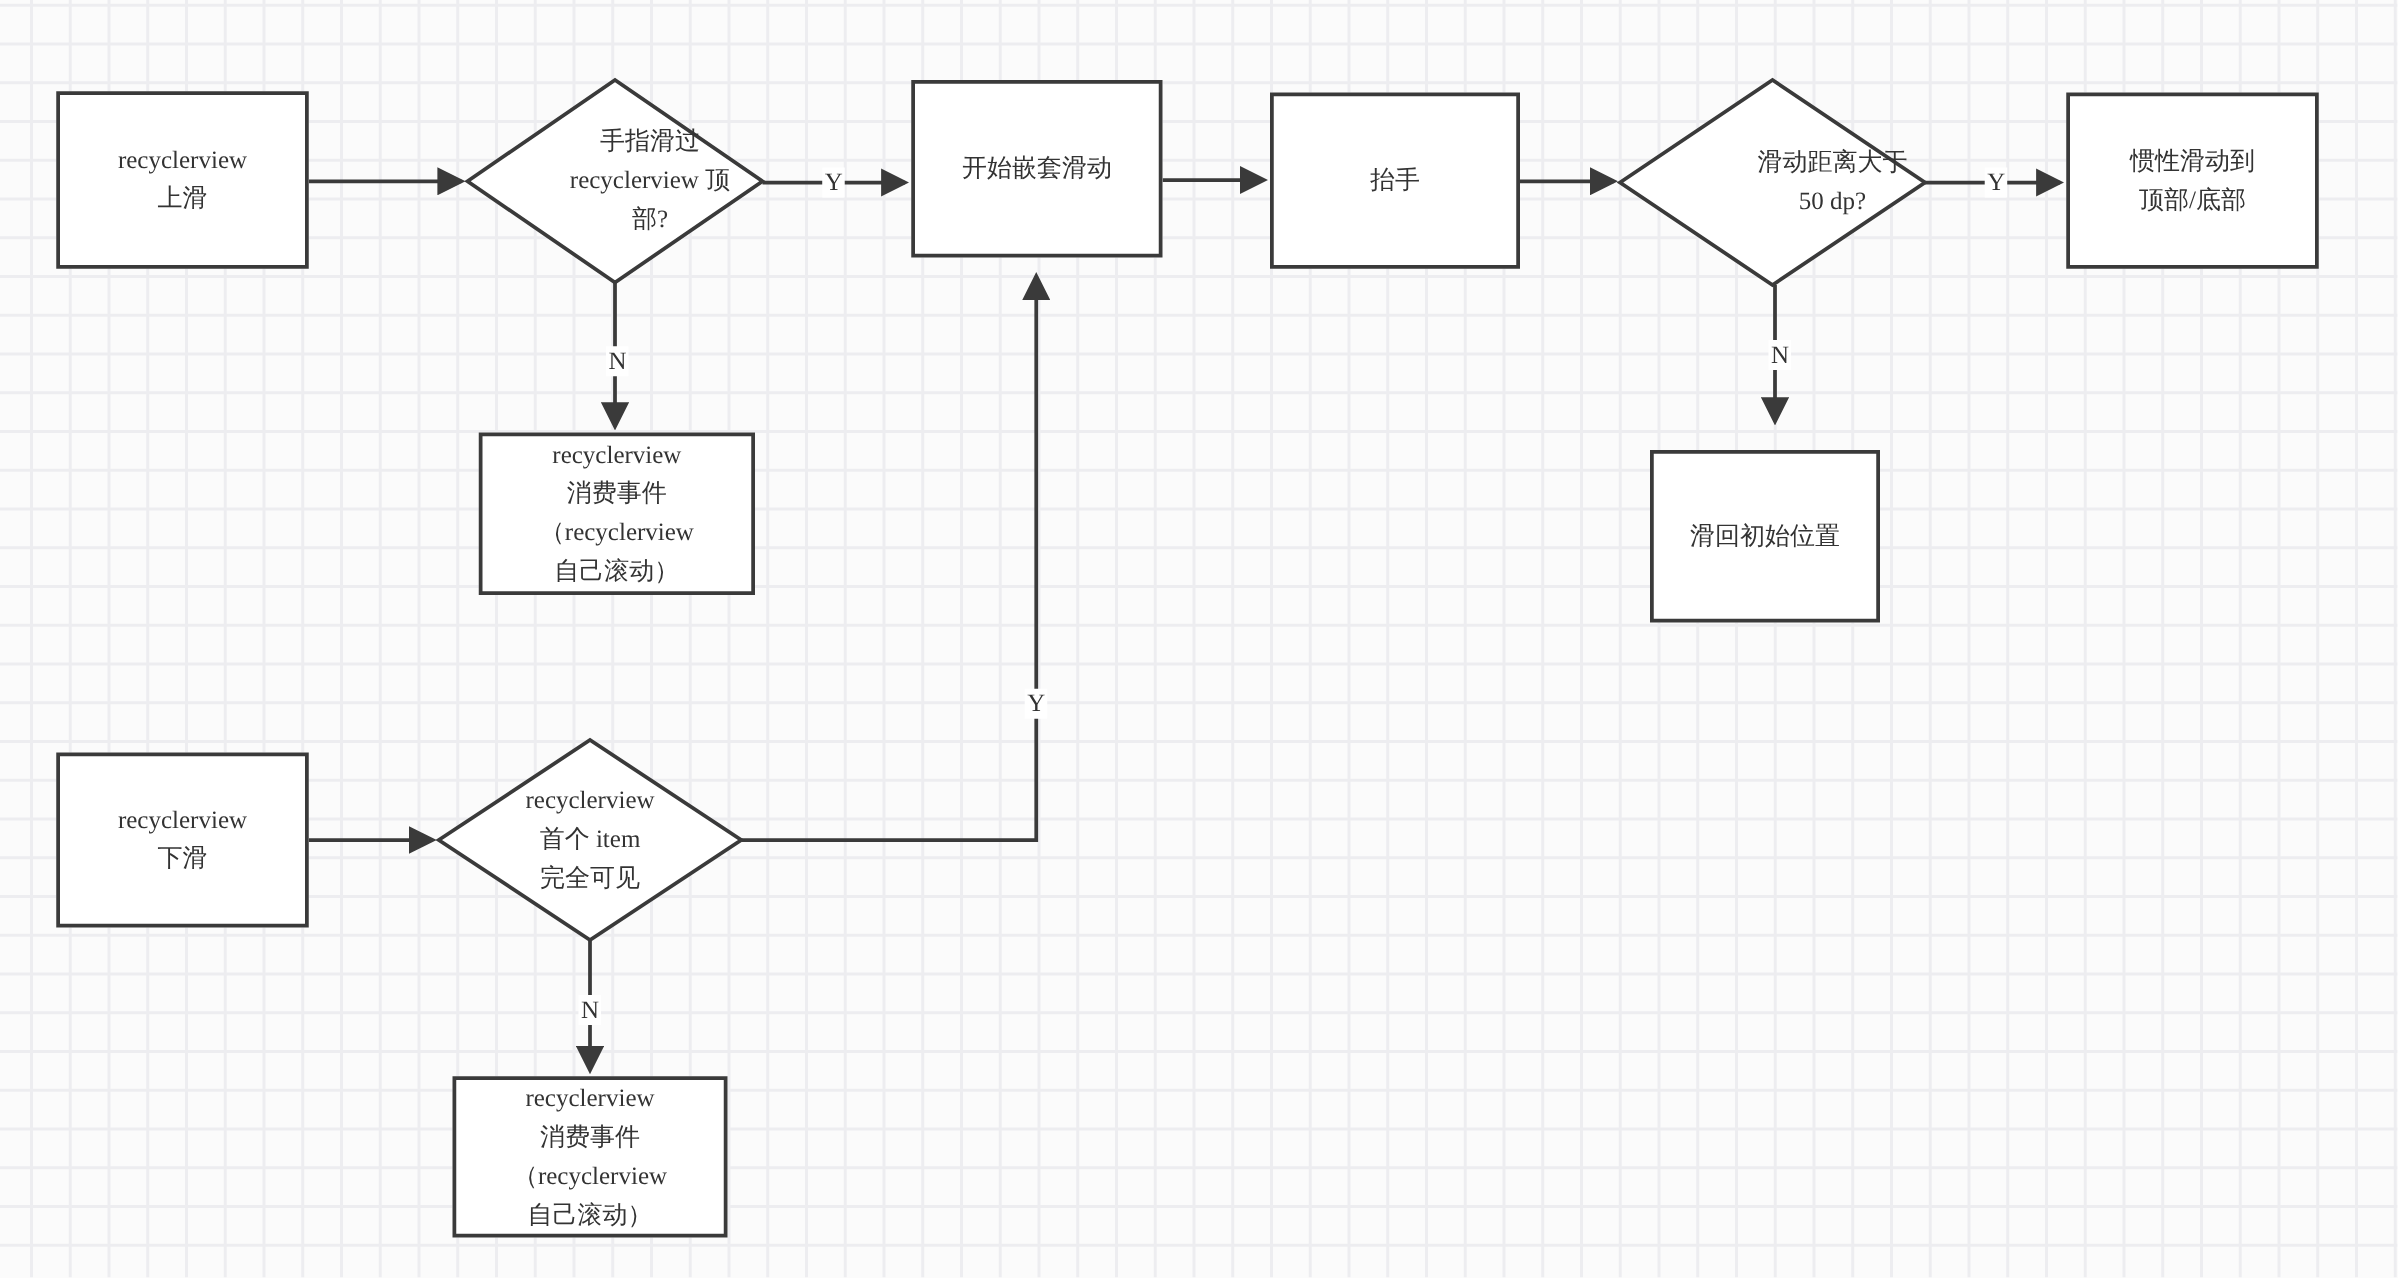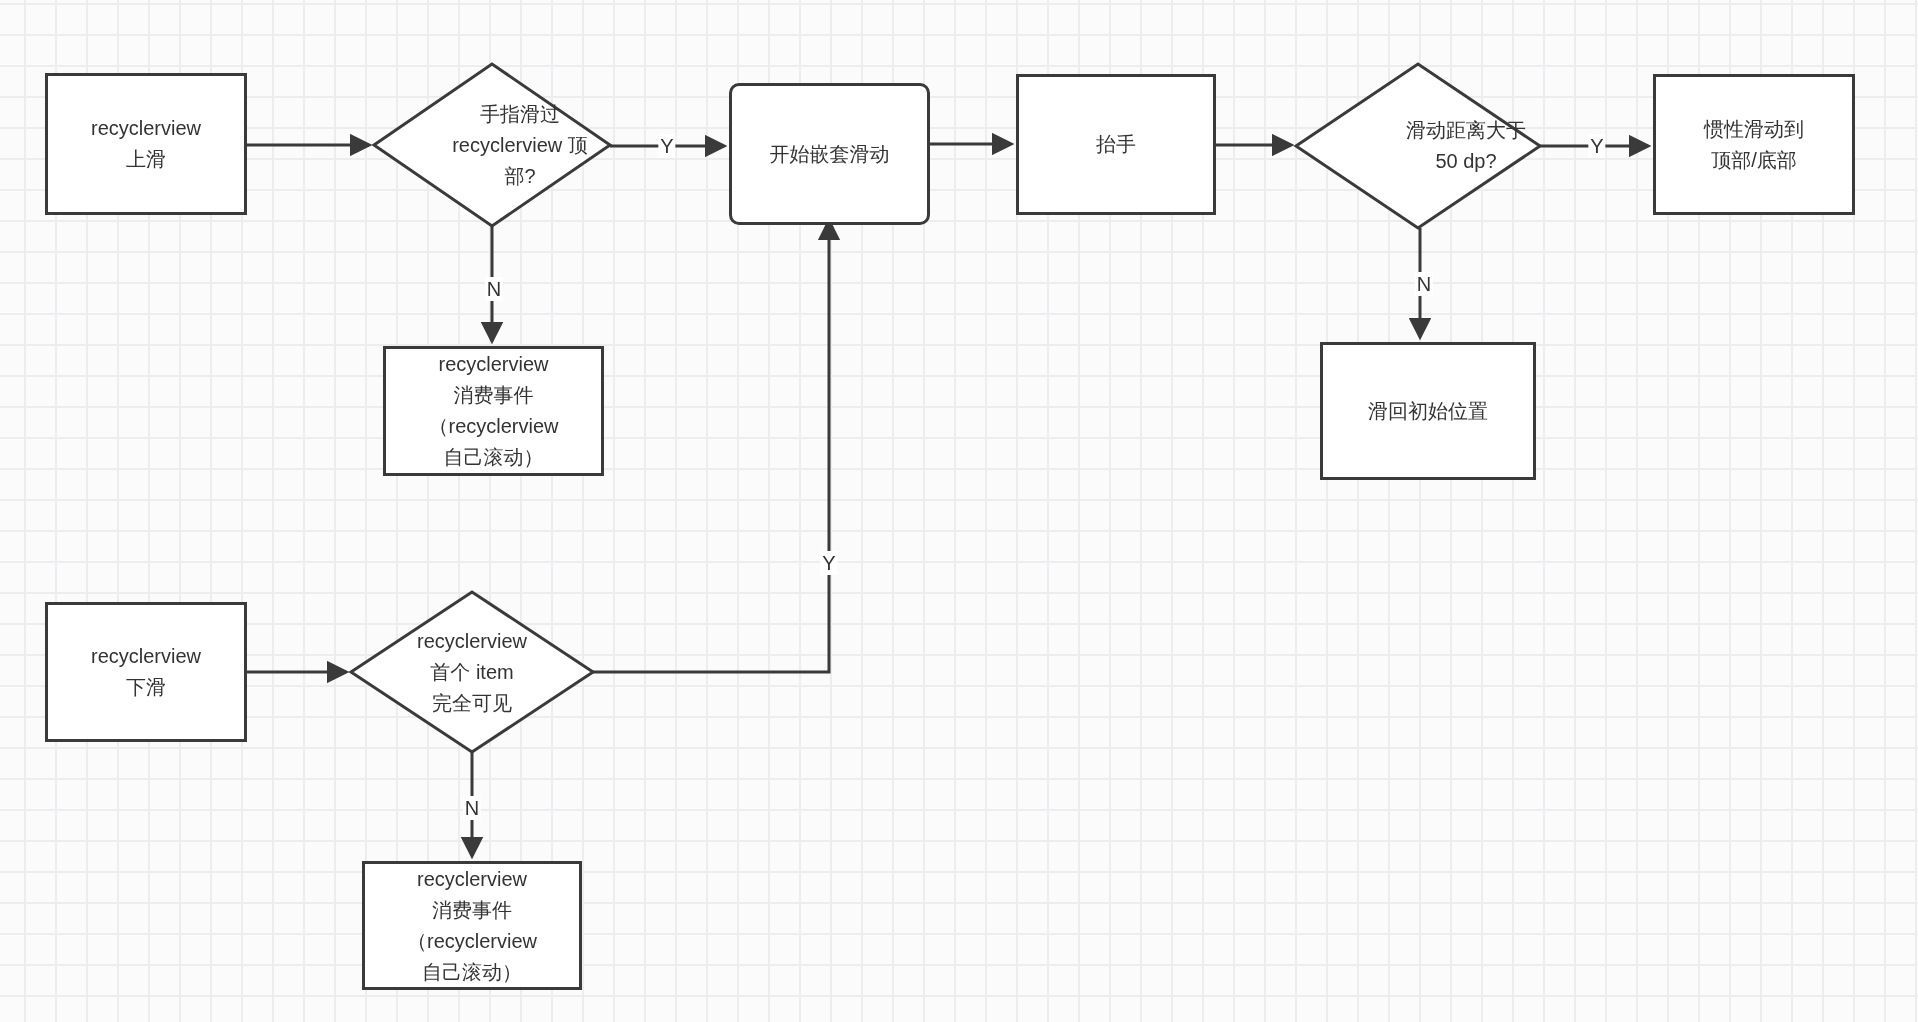--- a/index.html
+++ b/index.html
@@ -13,21 +13,21 @@
   .canvas{
     position:relative;
     width:1918px;height:1022px;
     overflow:hidden;
     background-color:var(--bg);
     background-image:
       linear-gradient(to right, var(--grid) 2px, transparent 2px),
       linear-gradient(to bottom, var(--grid) 2px, transparent 2px);
     background-size:31px 31px;
     background-position:-7px 3px;
-    font-family:Liberation Sans, sans-serif;
+    font-family:Liberation Serif, serif;
     color:var(--text);
   }
   .wires{position:absolute;left:0;top:0;width:1918px;height:1022px;}
   .wire{stroke:var(--stroke);stroke-width:3;fill:none;}
   .arrowhead{fill:var(--stroke);}
   .shape{fill:var(--fill);stroke:var(--stroke);stroke-width:3;}
   .node{
     position:absolute;
     display:flex;align-items:center;justify-content:center;
     box-sizing:border-box;
@@ -75,41 +75,41 @@
     <polygon class="shape" points="374,145 492,64 610,145 492,226"></polygon>
     <polygon class="shape" points="1296,146 1418,64 1540,146 1418,228"></polygon>
     <polygon class="shape" points="351,672 472,592 593,672 472,752"></polygon>
   </svg>
 
   <div class="node" style="left:45px;top:73px;width:202px;height:142px;">
     <span>recyclerview
 上滑</span>
   </div>
 
-  <div class="node" style="left:729px;top:83px;width:201px;height:142px;border-radius:10px;">
+  <div class="node" style="left:729px;top:64px;width:201px;height:142px;">
     <span>开始嵌套滑动</span>
   </div>
 
   <div class="node" style="left:1016px;top:74px;width:200px;height:141px;">
     <span>抬手</span>
   </div>
 
   <div class="node" style="left:1653px;top:74px;width:202px;height:141px;">
     <span>惯性滑动到
 顶部/底部</span>
   </div>
 
   <div class="node" style="left:383px;top:346px;width:221px;height:130px;">
     <span>recyclerview
 消费事件
 （recyclerview
 自己滚动）</span>
   </div>
 
-  <div class="node" style="left:1320px;top:342px;width:216px;height:138px;">
+  <div class="node" style="left:1320px;top:360px;width:184px;height:138px;">
     <span>滑回初始位置</span>
   </div>
 
   <div class="node" style="left:45px;top:602px;width:202px;height:140px;">
     <span>recyclerview
 下滑</span>
   </div>
 
   <div class="node" style="left:362px;top:861px;width:220px;height:129px;">
     <span>recyclerview

